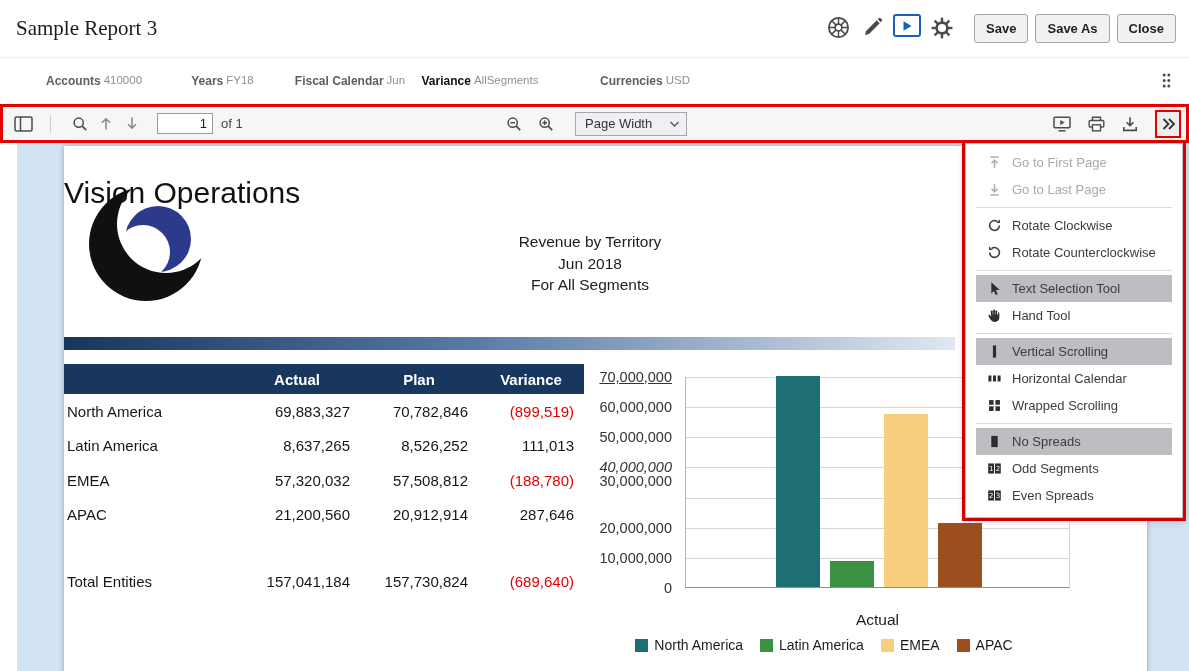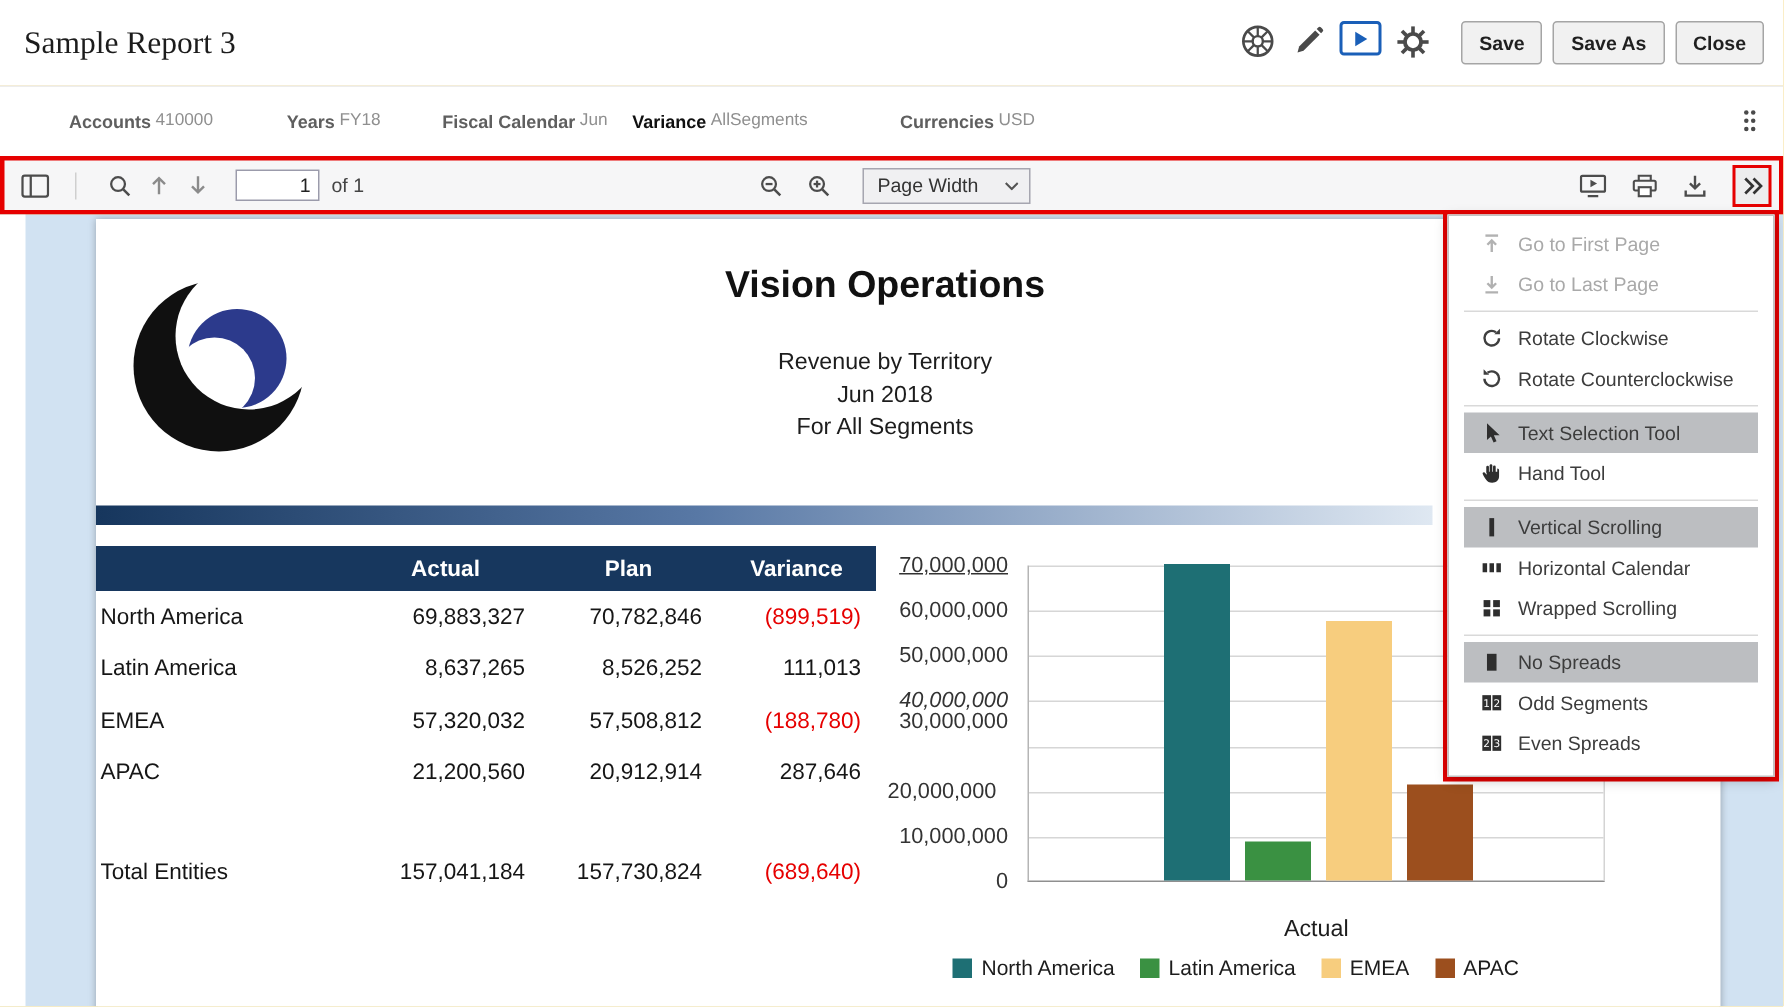--- a/index.html
+++ b/index.html
@@ -51,22 +51,22 @@
   .chev-btn{width:26px;height:28px;border:2px solid #e60000;display:inline-flex;align-items:center;
     justify-content:center;background:#ededee;cursor:pointer;margin-left:4px}
 
   
   .viewer{position:absolute;top:143px;left:0;width:1189px;height:528px;background:#d1e2f2;overflow:hidden}
   .rail{position:absolute;left:0;top:0;width:17px;height:100%;background:#fff}
   .page{position:absolute;left:64px;top:3px;width:1083px;height:600px;background:#fff;
     box-shadow:0 0 5px rgba(0,0,0,.28)}
 
   .logo{position:absolute;left:20px;top:14px;width:136px;height:168px}
-  .rep-title{position:absolute;left:0;top:30px;width:1052px;text-align:center;
-    font-size:25px;font-weight:700;color:#111}
+  .rep-title{position:absolute;left:0;top:30px;width:1052px;
+    font-size:30px;font-weight:400;color:#111}
   .rep-sub{position:absolute;left:0;top:85px;width:1052px;text-align:center;
     font-size:15.5px;color:#1d1d1d;line-height:21.5px}
   .gradbar{position:absolute;left:0;top:191px;width:891px;height:13px;
     background:linear-gradient(to right,#16365d 0%,#5878a5 45%,#dfe8f2 100%)}
 
   
   .rtable{position:absolute;left:0;top:218px;width:520px;font-size:15px;color:#161616}
   .tr{display:flex;height:34.5px;align-items:center}
   .tr.head{height:30px;background:#17375e;color:#fff;font-weight:700}
   .tr.spacer{height:32px}
@@ -344,21 +344,21 @@
             <div class="c-var num neg" style="color: rgb(230, 0, 0);">(689,640)</div>
           </div>
         </div>
       <div class="chart">
         <div class="yticks" id="yticks">
             <div class="ytick" style="top: -2px; text-decoration: underline;">70,000,000</div>
             <div class="ytick" style="top: 28.1429px;">60,000,000</div>
             <div class="ytick" style="top: 58.2857px;">50,000,000</div>
             <div class="ytick" style="top: 88.4286px; font-style: italic;">40,000,000</div>
             <div class="ytick" style="top: 102px;">30,000,000</div>
-            <div class="ytick" style="top: 148.714px; text-align: center;">20,000,000</div>
+            <div class="ytick" style="top: 148.714px;">20,000,000</div>
             <div class="ytick" style="top: 178.857px;">10,000,000</div>
             <div class="ytick" style="top: 209px;">0</div>
           </div>
         <div class="plot" id="plot">
             <div class="gridline" style="top: 0px;"></div>
             <div class="gridline" style="top: 30.1429px;"></div>
             <div class="gridline" style="top: 60.2857px;"></div>
             <div class="gridline" style="top: 90.4286px;"></div>
             <div class="gridline" style="top: 120.571px;"></div>
             <div class="gridline" style="top: 150.714px;"></div>

